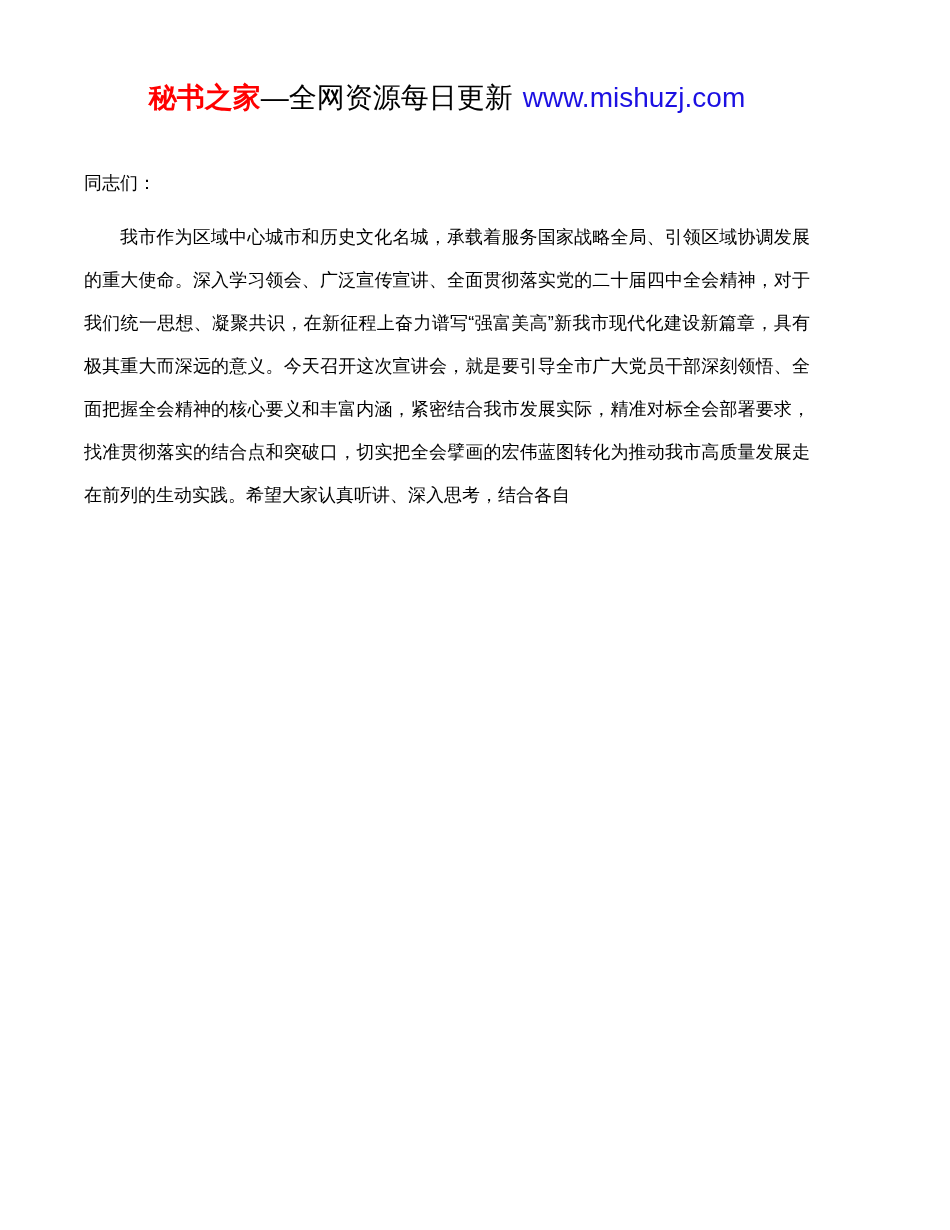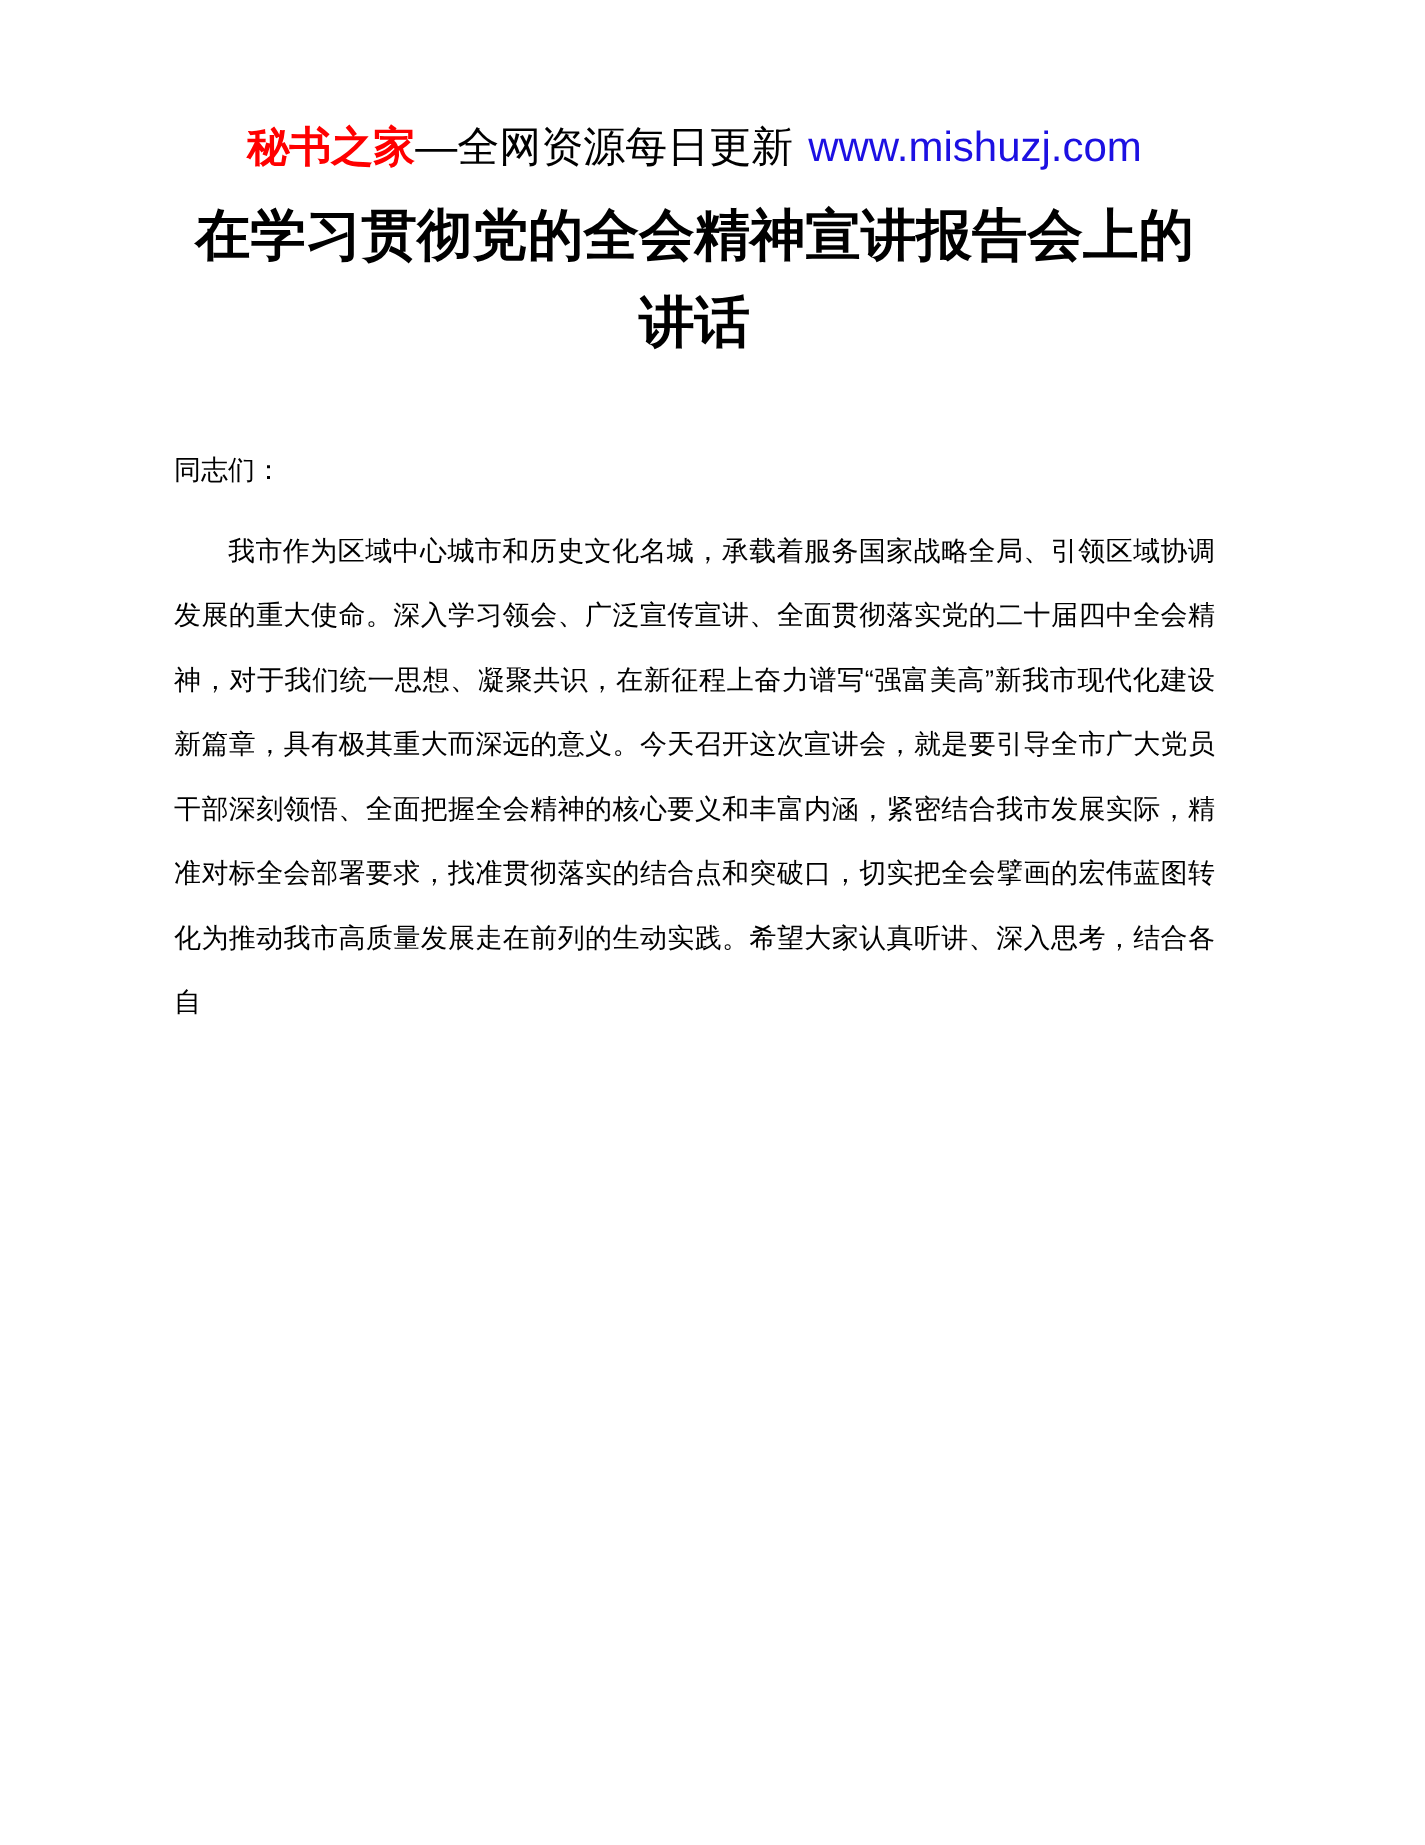--- a/index.html
+++ b/index.html
@@ -11,21 +11,21 @@
     width: 950px;
     height: 1230px;
     overflow: hidden;
     font-family: "Liberation Sans", "DejaVu Sans", sans-serif;
     color: #000000;
   }
   .page {
     box-sizing: border-box;
     width: 950px;
     height: 1230px;
-    padding: 82px 140px 0 116px;
+    padding: 82px 140px 0 84px;
     overflow: hidden;
     background: #ffffff;
   }
   .site-header {
     text-align: center;
     font-size: 28px;
     line-height: 32px;
     white-space: nowrap;
   }
   .brand {
@@ -66,20 +66,19 @@
 </style>
 </head>
 <body>
 
 <div class="page">
 
   <div class="site-header">
     <span class="brand">秘书之家</span><span class="tagline">—全网资源每日更新</span><span class="url">www.mishuzj.com</span>
   </div>
 
-  <h1 class="doc-title">在学习贯彻党的全会精神宣讲报告会上的讲话</h1>
 
   <div class="body-text">
     <p class="salutation">同志们：</p>
     <p class="para">我市作为区域中心城市和历史文化名城，承载着服务国家战略全局、引领区域协调发展的重大使命。深入学习领会、广泛宣传宣讲、全面贯彻落实党的二十届四中全会精神，对于我们统一思想、凝聚共识，在新征程上奋力谱写“强富美高”新我市现代化建设新篇章，具有极其重大而深远的意义。今天召开这次宣讲会，就是要引导全市广大党员干部深刻领悟、全面把握全会精神的核心要义和丰富内涵，紧密结合我市发展实际，精准对标全会部署要求，找准贯彻落实的结合点和突破口，切实把全会擘画的宏伟蓝图转化为推动我市高质量发展走在前列的生动实践。希望大家认真听讲、深入思考，结合各自</p>
   </div>
 
 </div>
 
 </body></html>

